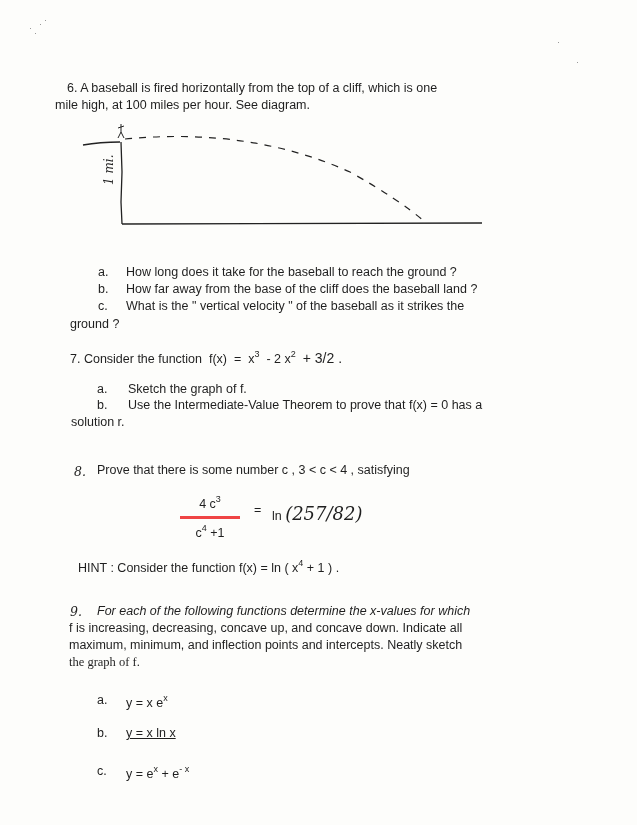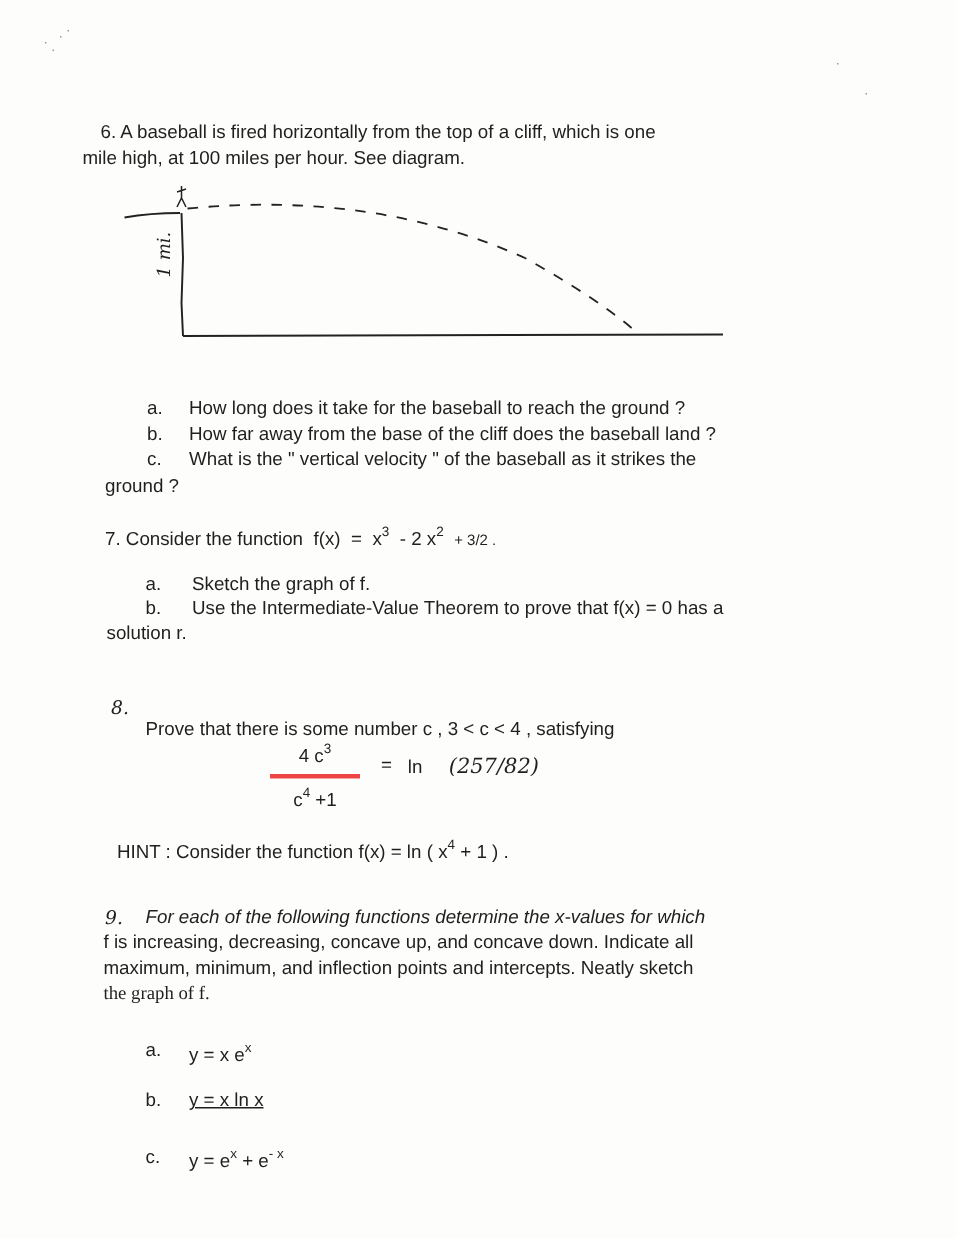--- a/index.html
+++ b/index.html
@@ -47,38 +47,38 @@
   <div class="abs" style="left:126px;top:265px;">How long does it take for the baseball to reach the ground ?</div>
   <div class="abs" style="left:98px;top:282px;">b.</div>
   <div class="abs" style="left:126px;top:282px;text-align:right;">How far away from the base of the cliff does the baseball land ?</div>
   <div class="abs" style="left:98px;top:299px;">c.</div>
   <div class="abs" style="left:126px;top:299px;">What is the " vertical velocity " of the baseball as it strikes the</div>
   <div class="abs" style="left:70px;top:317px;">ground ?</div>
 </div>
 
 <div>
   <div class="abs" style="left:70px;top:349px;">
-    <span>7.  Consider the function</span>&nbsp;&nbsp;<span>f(x)</span>&nbsp;&nbsp;<span>=</span>&nbsp;&nbsp;<span>x</span><sup>3</sup>&nbsp;&nbsp;<span>-  2 x</span><sup>2</sup>&nbsp;&nbsp;<span style="font-size:10px;">+  3/2 .</span>
+    <span>7.  Consider the function</span>&nbsp;&nbsp;<span>f(x)</span>&nbsp;&nbsp;<span>=</span>&nbsp;&nbsp;<span>x</span><sup>3</sup>&nbsp;&nbsp;<span>-  2 x</span><sup>2</sup>&nbsp;&nbsp;<span style="font-size:14px;">+  3/2 .</span>
   </div>
   <div class="abs" style="left:97px;top:382px;">a.</div>
   <div class="abs" style="left:128px;top:382px;">Sketch the graph of f.</div>
   <div class="abs" style="left:97px;top:398px;">b.</div>
   <div class="abs" style="left:128px;top:398px;">Use the Intermediate-Value Theorem to prove that  f(x) = 0  has a</div>
   <div class="abs" style="left:71px;top:415px;">solution r.</div>
 </div>
 
 <div>
   <div class="abs hand" style="left:74px;top:464px;">8.</div>
-  <div class="abs" style="left:97px;top:479px;">Prove that there is some number c , 3 &lt; c &lt; 4 , satisfying</div>
+  <div class="abs" style="left:97px;top:463px;">Prove that there is some number c , 3 &lt; c &lt; 4 , satisfying</div>
   <div class="frac">
     <span class="num"><span>4 c</span><sup>3</sup></span>
     <span class="den"><span>c</span><sup>4</sup><span> +1</span></span>
   </div>
   <div class="abs" style="left:254px;top:503px;">=</div>
-  <div class="abs" style="left:258px;top:503px;">&nbsp;&nbsp;&nbsp;&nbsp;<span>ln</span> <span class="hand" style="font-size:14px;margin-left:14px;">(257/82)</span></div>
+  <div class="abs" style="left:258px;top:503px;">&nbsp;&nbsp;&nbsp;&nbsp;<span>ln</span> <span class="hand" style="font-size:18px;">(257/82)</span></div>
   <div class="abs" style="left:78px;top:558px;"><span>HINT :  Consider the function f(x)  =  ln ( x</span><sup>4</sup><span> + 1 ) .</span></div>
 </div>
 
 <div>
   <div class="abs hand" style="left:70px;top:604px;">9.</div>
   <div class="abs" style="left:97px;top:604px;font-style:italic;">For each of the following functions determine the x-values for which</div>
   <div class="abs" style="left:69px;top:621px;">f is increasing, decreasing, concave up, and concave down.  Indicate all</div>
   <div class="abs" style="left:69px;top:638px;">maximum, minimum, and inflection points and intercepts.  Neatly sketch</div>
   <div class="abs" style="left:69px;top:655px;font-family:Liberation Serif, serif;">the graph of f.</div>
 

